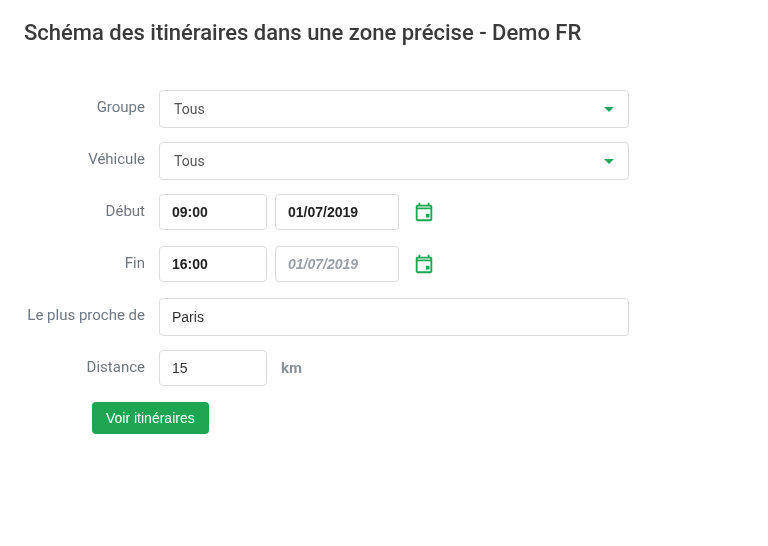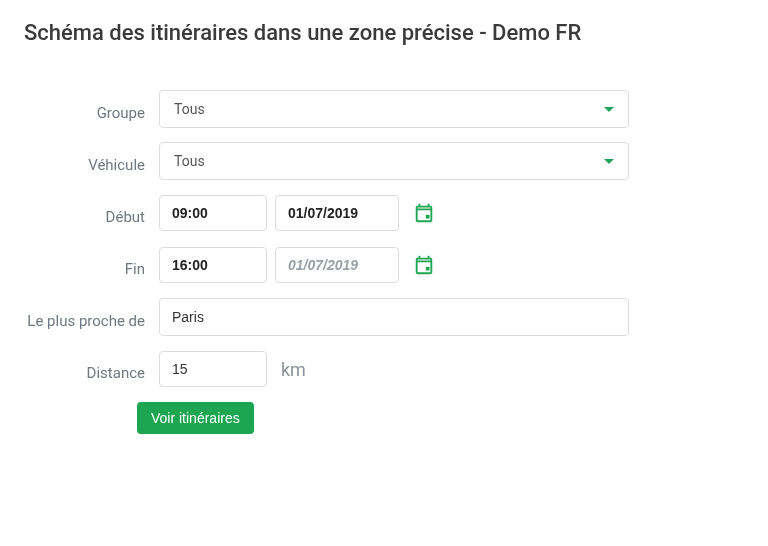--- a/index.html
+++ b/index.html
@@ -13,21 +13,21 @@
     }
     h2 {
       font-size: 22px;
       font-weight: 500;
       color: #3a3a3a;
       margin-bottom: 45px;
     }
     .form { width: 640px; }
     .row {
       display: flex;
-      align-items: center;
+      align-items: flex-start;
       margin-bottom: 14px;
       min-height: 38px;
     }
     .label {
       width: 135px;
       text-align: right;
       padding-right: 14px;
       padding-top: 8px;
       font-size: 15px;
       color: #6f7881;
@@ -88,35 +88,36 @@
     .num-input {
       width: 108px;
       height: 36px;
       border: 1px solid #dcdcdc;
       border-radius: 4px;
       padding: 0 12px;
       font-size: 14px;
       color: #333;
     }
     .unit {
-      font-size: 18px;
+      font-size: 15px;
       color: #8a9299;
       padding-left: 6px;
+      font-weight: bold;
     }
     .btn {
       display: inline-block;
       background: #1ea552;
       color: #fff;
       font-size: 14px;
       border: none;
       border-radius: 4px;
       padding: 8px 14px;
       cursor: pointer;
     }
-    .offset { margin-left: 113px; margin-top: 10px; }
+    .offset { margin-left: 68px; margin-top: 10px; }
   </style>
 </head>
 <body>
 
 <h2>Schéma des itinéraires dans une zone précise - Demo FR</h2>
 
 <div class="form">
 
   <div class="row">
     <div class="label">Groupe</div>

